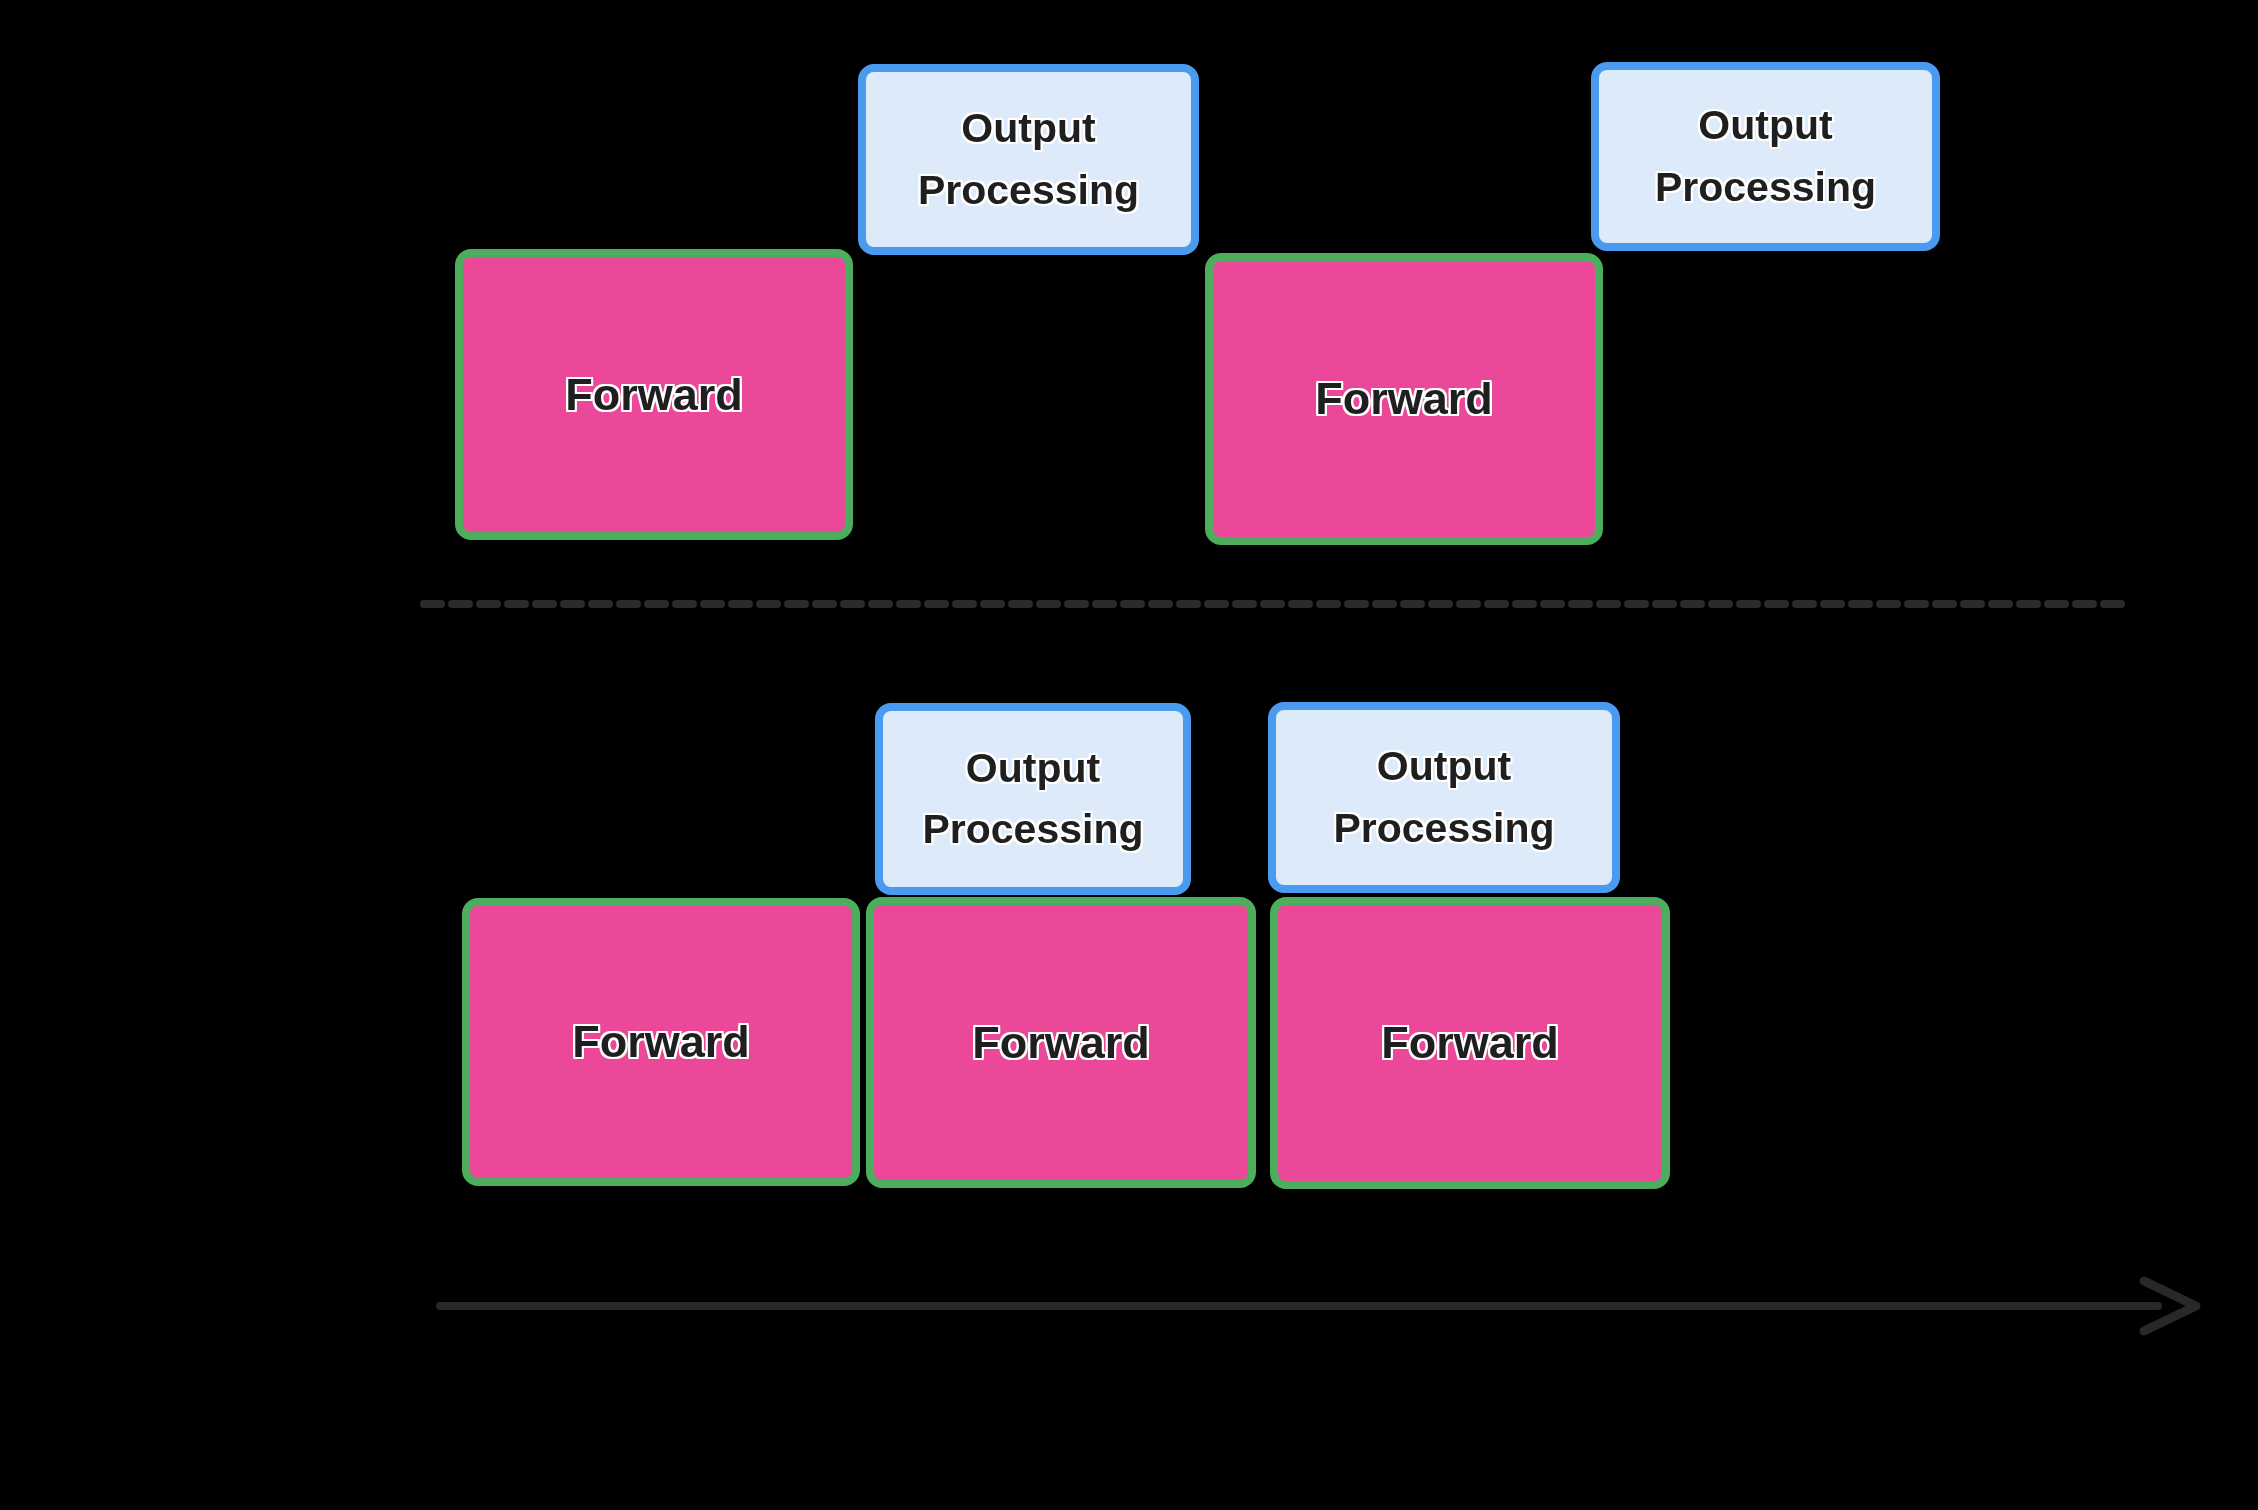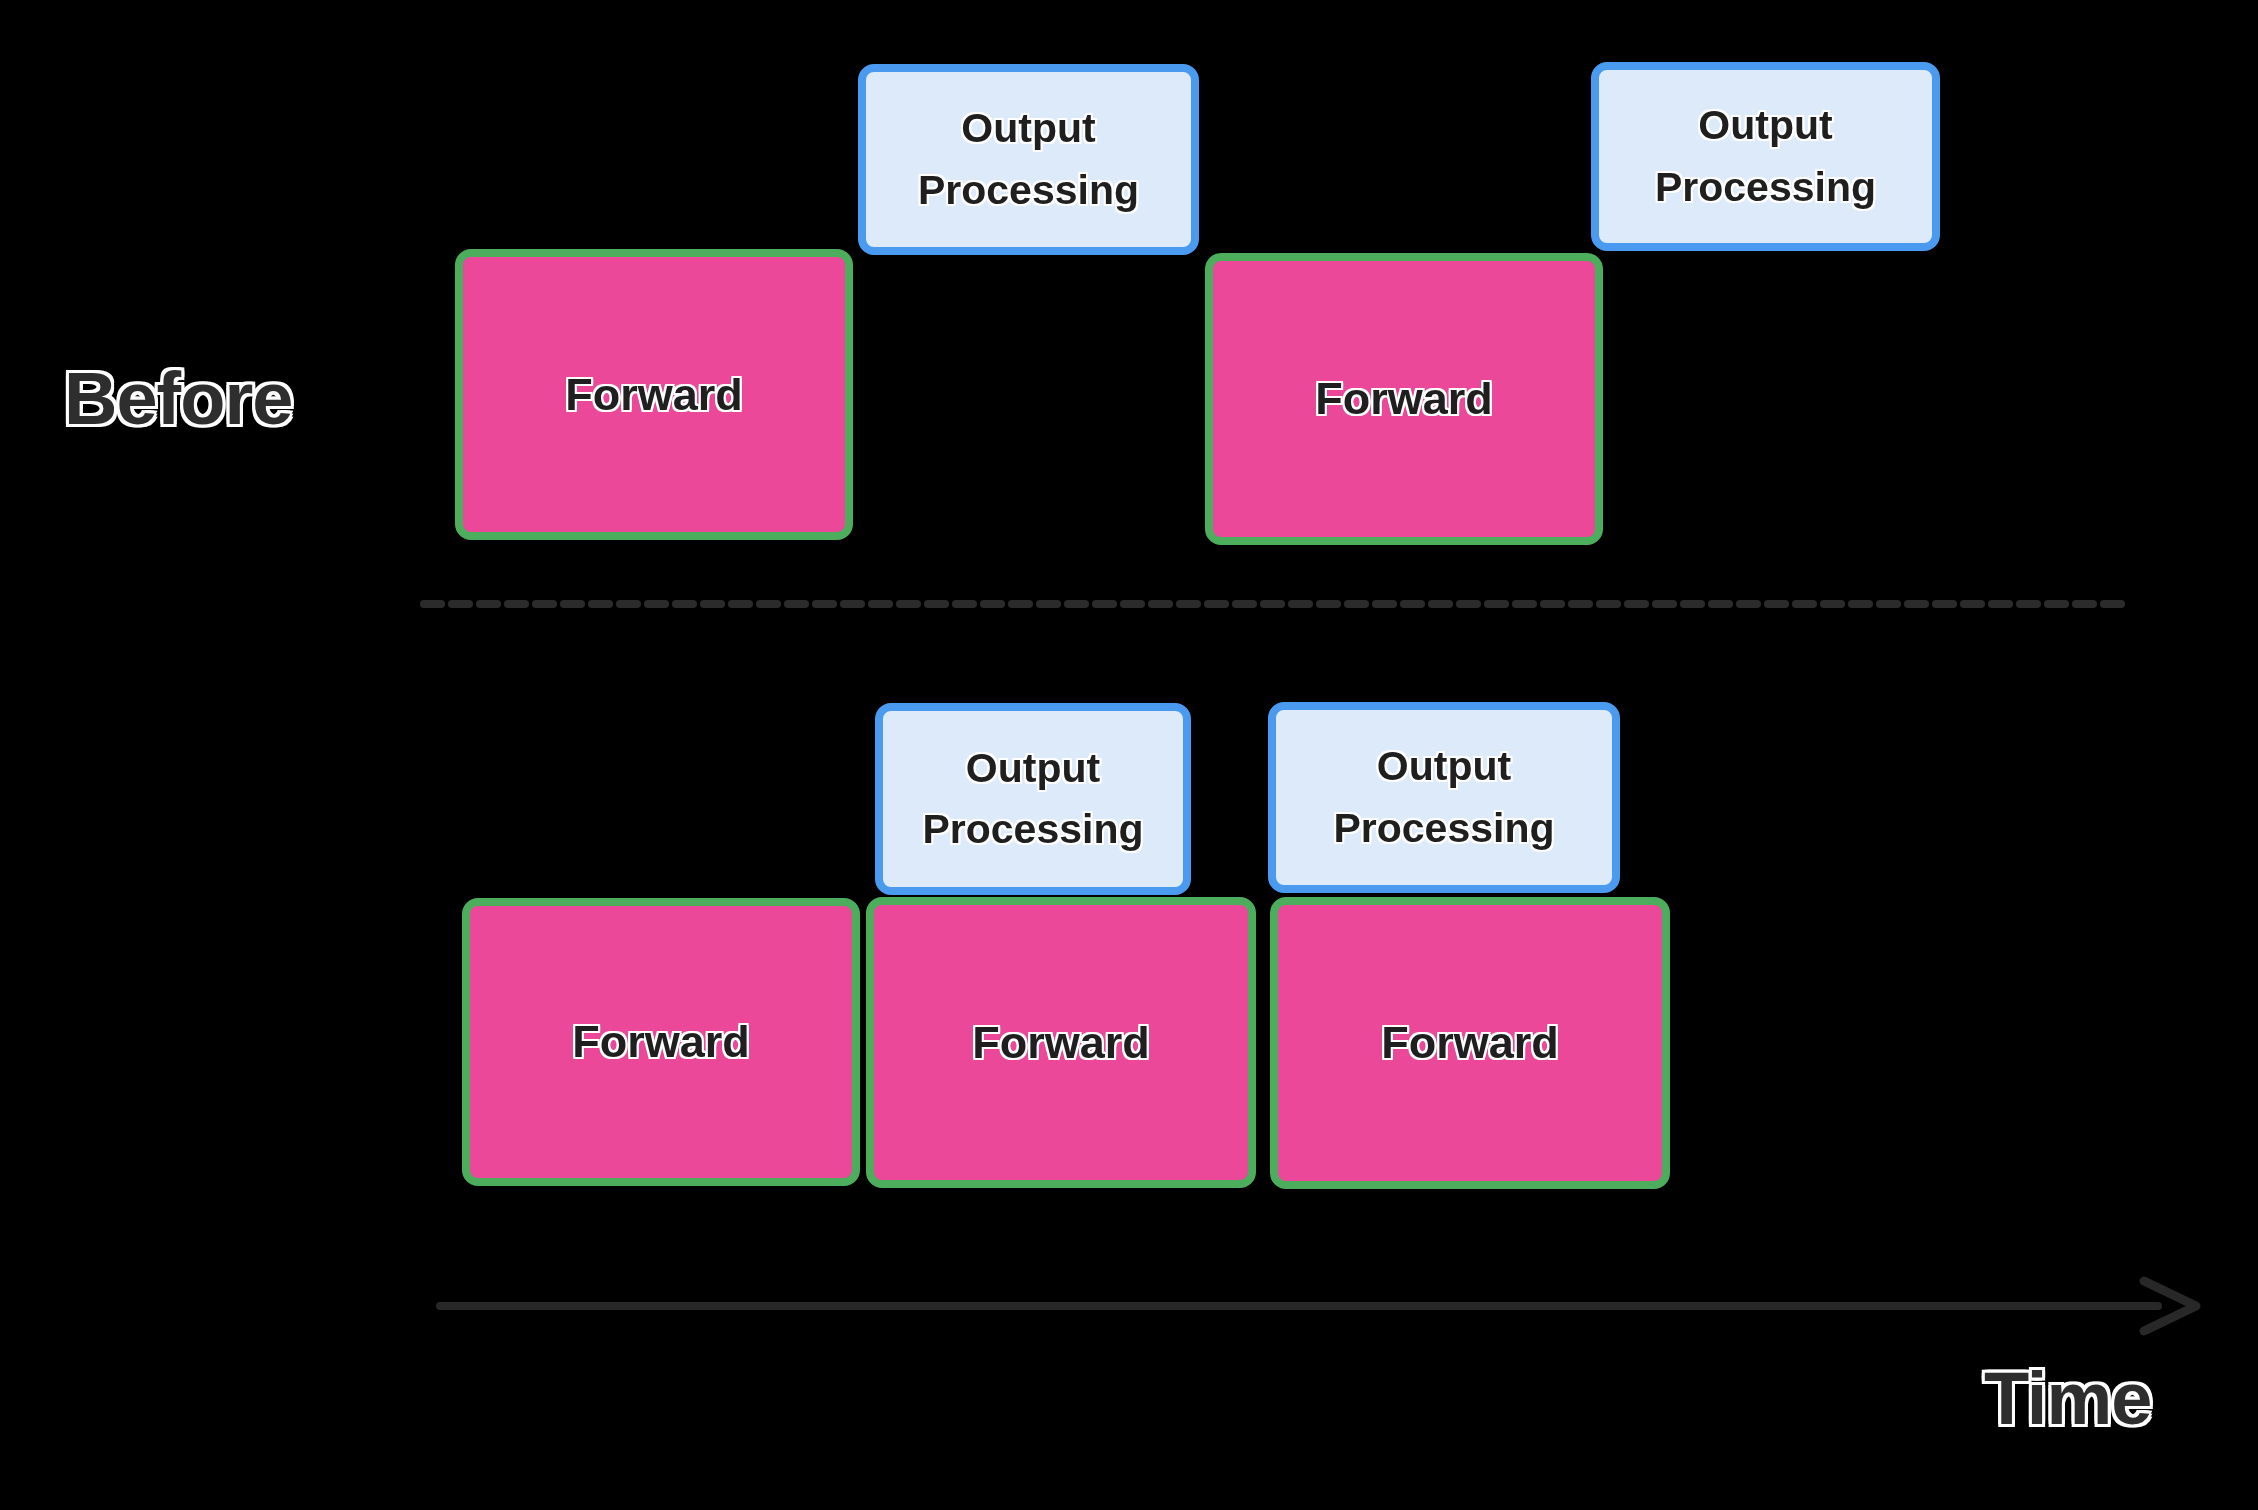--- a/index.html
+++ b/index.html
@@ -86,21 +86,20 @@
   }
   #before-label { left: 64px;   top: 356px;  }
   #after-label  { left: 86px;   top: 904px;  }
   #time-label   { left: 1984px; top: 1356px; }
 </style>
 </head>
 <body>
 
 <div class="canvas">
 
-  <div class="big-label" id="before-label">Before</div>
 
 
   <div class="box green fw1">
     <span class="box-label">Forward</span>
   </div>
   <div class="box blue op1">
     <span class="box-label">Output Processing</span>
   </div>
   <div class="box green fw2">
     <span class="box-label">Forward</span>
@@ -124,15 +123,14 @@
   <div class="box green fw5">
     <span class="box-label">Forward</span>
   </div>
 
   <svg class="overlay" viewBox="0 0 2258 1510">
     <line x1="424" y1="604" x2="2128" y2="604" stroke="#2b2b2b" stroke-width="8" stroke-dasharray="17 11" stroke-linecap="round"></line>
     <line x1="440" y1="1306" x2="2158" y2="1306" stroke="#282828" stroke-width="8" stroke-linecap="round"></line>
     <polyline points="2144,1281 2196,1306 2144,1331" fill="none" stroke="#282828" stroke-width="9" stroke-linecap="round" stroke-linejoin="round"></polyline>
   </svg>
 
-  <div class="big-label" id="time-label">Time</div>
 
 </div>
 
 </body></html>

